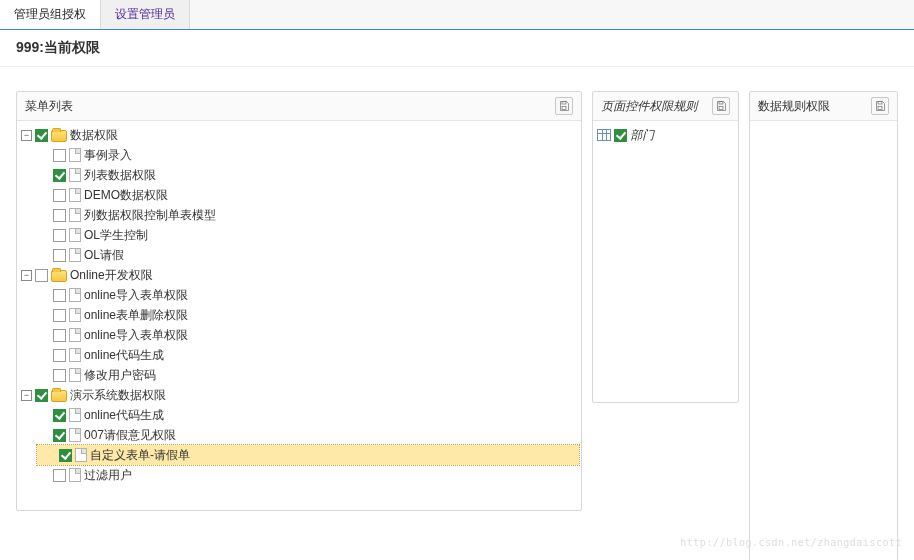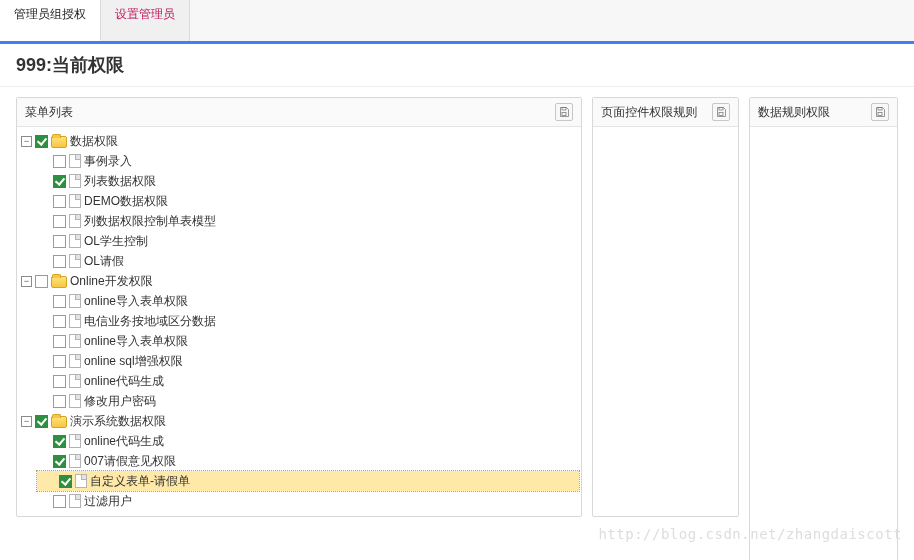--- a/index.html
+++ b/index.html
@@ -1,27 +1,27 @@
 <!DOCTYPE html>
 <html><head>
 <meta charset="utf-8">
 <style>
   * { box-sizing: border-box; }
   body { margin: 0; font-family: "Microsoft YaHei", Arial, sans-serif; font-size: 12px; color: #333; background: #fff; width: 914px; height: 560px; overflow: hidden; }
 
-  .tabs { display: flex; border-bottom: 3px solid #3b82f6; background: #f7f7f7; height: 44px; margin: 0; }
-  .tab { padding: 6px 14px; border-right: 1px solid #dadada; background: #f0f0f0; cursor: pointer; color: #be185d; }
+  .tabs { display: flex; border-bottom: 1px solid #3b82f6; background: #f7f7f7; height: 30px; margin: 0; }
+  .tab { padding: 6px 14px; border-right: 1px solid #dadada; background: #f0f0f0; cursor: pointer; color: #4c1d95; }
   .tab.active { background: #fff; border-bottom: 1px solid #fff; position: relative; top: 0; color: #222; font-weight: 500; }
 
-  .subtitle { padding: 9px 16px; font-size: 18px; font-weight: bold; color: #333; border-bottom: 1px solid #eee; }
+  .subtitle { padding: 9px 16px; font-size: 14px; font-weight: bold; color: #333; border-bottom: 1px solid #eee; }
 
   .content { display: flex; gap: 10px; padding: 10px 16px; }
-  .panel { border: 1px solid #d8d8d8; border-radius: 2px; background: #fff; display: flex; flex-direction: column; }
+  .panel { border: 1px solid #d8d8d8; border-radius: 2px; background: #fff; display: flex; flex-direction: column; margin-top: 14px; }
   .panel-menu { width: 578px; height: 420px; }
-  .panel-page { width: 150px; height: 420px; }
+  .panel-page { width: 150px; height: 312px; font-style: italic; }
   .panel-data { width: 152px; height: 542px; text-align: right; }
 
   .panel-header { display: flex; align-items: center; justify-content: space-between; padding: 5px 8px; border-bottom: 1px solid #e4e4e4; background: #fafafa; }
   .panel-title { font-size: 12px; color: #333; }
   .save-btn { width: 18px; height: 18px; border: 1px solid #c7c7c7; border-radius: 2px; background: #f8f8f8; display: flex; align-items: center; justify-content: center; cursor: pointer; }
   .save-btn svg { width: 12px; height: 12px; stroke: #777; fill: none; stroke-width: 1.5; }
 
   .panel-body { flex: 1; overflow: auto; padding: 4px 2px; position: relative; }
   .panel-body::-webkit-scrollbar { width: 10px; }
   .panel-body::-webkit-scrollbar-thumb { background: #c8c8c8; border-radius: 4px; }
@@ -45,21 +45,21 @@
   .icon-folder { background: linear-gradient(#ffe27a,#f8c642); border: 1px solid #d7a420; border-radius: 2px; position: relative; height: 12px; margin-top:1px; }
   .icon-folder::before { content:""; position:absolute; top:-3px; left:0; width:7px; height:3px; background:#f8c642; border:1px solid #d7a420; border-bottom:none; border-radius:2px 2px 0 0;}
   .icon-file { border: 1px solid #b3b3b3; background: #fff; width: 12px; height: 14px; position: relative; }
   .icon-file::after { content:""; position:absolute; top:0; right:0; width:4px; height:4px; background:#e4e4e4; border-left:1px solid #b3b3b3; border-bottom:1px solid #b3b3b3;}
   .icon-grid { width:14px; height:12px; border:1px solid #6b8fb5; background: linear-gradient(#fff,#fff); position:relative; }
   .icon-grid::before { content:""; position:absolute; left:0; right:0; top:3px; height:1px; background:#6b8fb5;}
   .icon-grid::after { content:""; position:absolute; top:0; bottom:0; left:4px; width:1px; background:#6b8fb5; box-shadow:4px 0 0 #6b8fb5;}
 
   .label { cursor: default; text-align: right; }
 
-  .watermark { position: absolute; right: 12px; bottom: 18px; color: #ddd; font-size: 14px; font-family: monospace; letter-spacing: .5px; }
+  .watermark { position: absolute; right: 12px; bottom: 12px; color: #ddd; font-size: 10px; font-family: monospace; letter-spacing: .5px; }
 </style>
 </head>
 <body>
 
 <div class="tabs">
   <div class="tab active"><span>管理员组授权</span></div>
   <div class="tab"><span>设置管理员</span></div>
 </div>
 
 <div class="subtitle">999:当前权限</div>
@@ -151,37 +151,29 @@
                   <span class="chk"></span>
                   <span class="icon icon-file"></span>
                   <span class="label">online导入表单权限</span>
                 </div>
               </li>
               <li class="tree-node">
                 <div class="node-row">
                   <span class="toggle-spacer"></span>
                   <span class="chk"></span>
                   <span class="icon icon-file"></span>
-                  <span class="label">电信业务按地域区分数据</span>
+                  <span class="label">online表单删除权限</span>
                 </div>
               </li>
               <li class="tree-node">
                 <div class="node-row">
                   <span class="toggle-spacer"></span>
                   <span class="chk"></span>
                   <span class="icon icon-file"></span>
                   <span class="label">online导入表单权限</span>
-                </div>
-              </li>
-              <li class="tree-node">
-                <div class="node-row">
-                  <span class="toggle-spacer"></span>
-                  <span class="chk"></span>
-                  <span class="icon icon-file"></span>
-                  <span class="label">online sql增强权限</span>
                 </div>
               </li>
               <li class="tree-node">
                 <div class="node-row">
                   <span class="toggle-spacer"></span>
                   <span class="chk"></span>
                   <span class="icon icon-file"></span>
                   <span class="label">online代码生成</span>
                 </div>
               </li>
@@ -247,20 +239,27 @@
       <span class="save-btn">
         <svg viewBox="0 0 24 24">
             <path d="M5 3h12l4 4v14H5V3z"></path>
             <rect x="8" y="3" width="8" height="5"></rect>
             <rect x="8" y="13" width="8" height="6"></rect>
           </svg>
       </span>
     </div>
     <div class="panel-body">
       <ul class="tree" id="page-rules">
+          <li class="tree-node">
+            <div class="node-row">
+              <span class="icon icon-grid"></span>
+              <span class="chk checked"></span>
+              <span class="label">部门</span>
+            </div>
+          </li>
         </ul>
     </div>
   </div>
 
   <div class="panel panel-data">
     <div class="panel-header">
       <span class="panel-title">数据规则权限</span>
       <span class="save-btn">
         <svg viewBox="0 0 24 24">
             <path d="M5 3h12l4 4v14H5V3z"></path>

